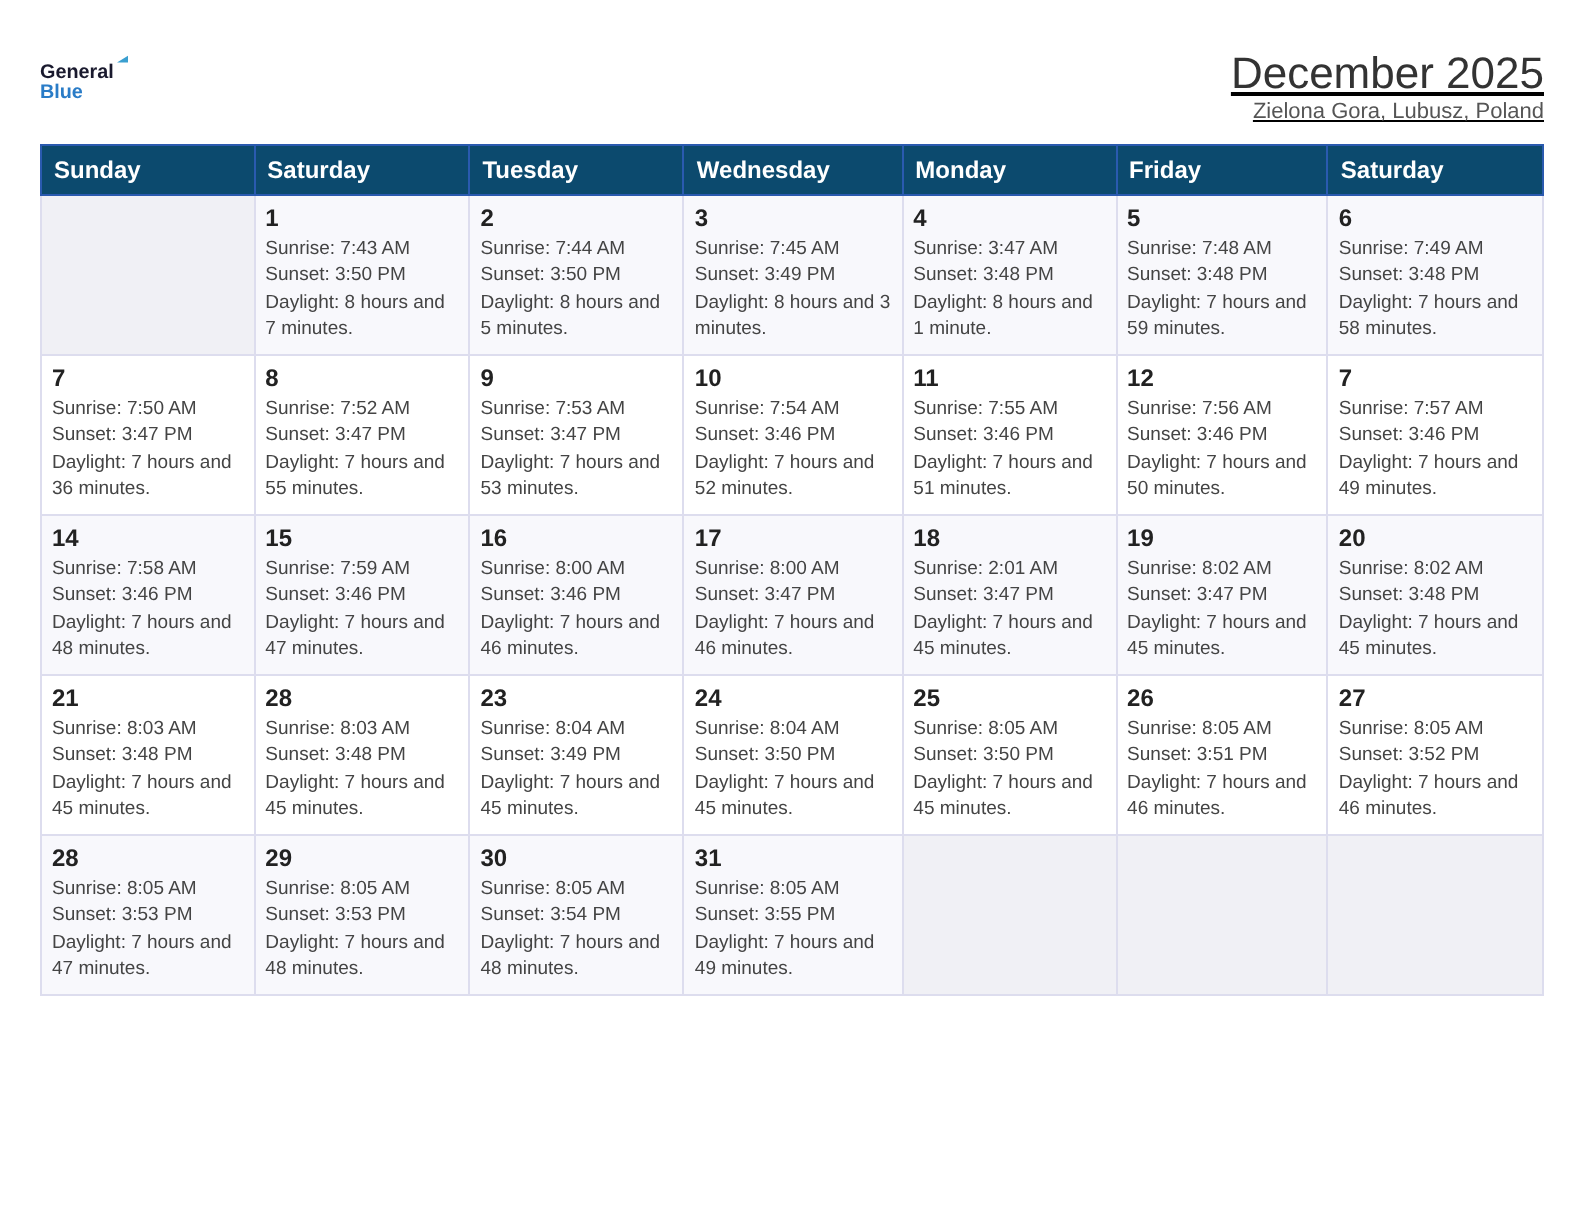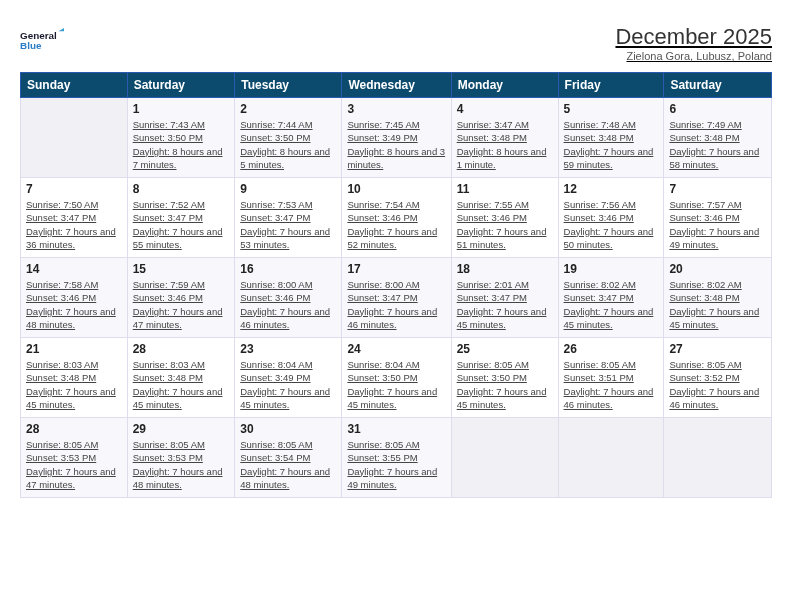--- a/index.html
+++ b/index.html
@@ -72,21 +72,20 @@
     .day-number {
       font-size: 12px;
       font-weight: bold;
       margin-bottom: 2px;
       color: #222;
     }
     .day-detail {
       font-size: 9.5px;
       color: #444;
       line-height: 1.4;
-      text-decoration: underline;
     }
     .empty-cell {
       background: #f0f0f5 !important;
     }
   </style>
 </head>
 <body>
 
 <div class="page">
   <div class="header">

